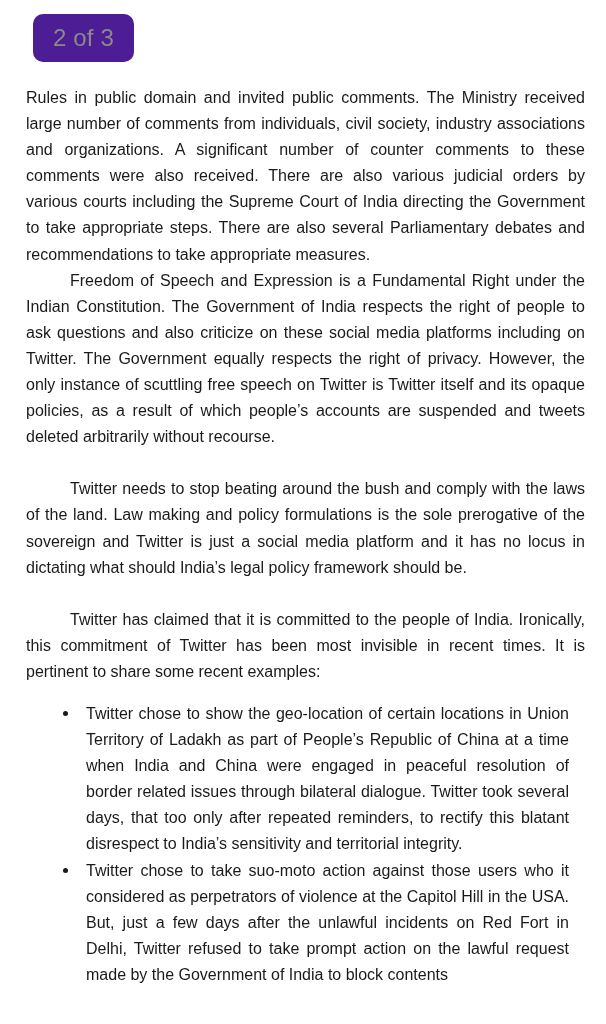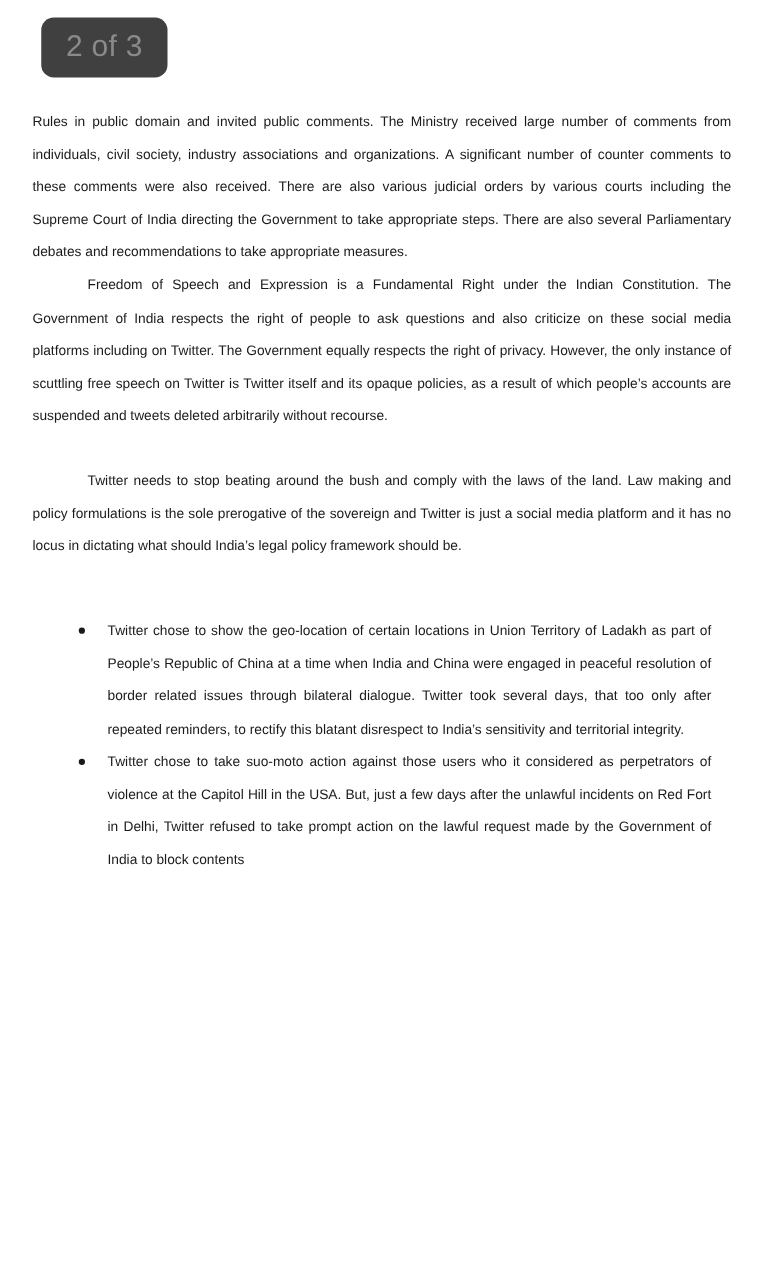--- a/index.html
+++ b/index.html
@@ -15,34 +15,34 @@
       font-family: "Liberation Sans", sans-serif;
       color: #1a1a1a;
     }
     .page-badge {
       position: absolute;
       left: 33px;
       top: 14px;
       width: 101px;
       height: 48px;
       border-radius: 10px;
-      background: #404040;
+      background: #4c1d95;
       display: flex;
       align-items: center;
       justify-content: center;
       font-size: 24px;
       color: #8a8a8a;
       letter-spacing: 0.2px;
     }
     .doc {
       position: absolute;
       left: 26px;
       top: 85px;
       width: 559px;
-      font-size: 11px;
+      font-size: 16px;
       line-height: 26.1px;
     }
     .doc p {
       margin: 0;
       text-align: justify;
       text-align-last: left;
     }
     .doc p.indent {
       text-indent: 44px;
     }
@@ -76,20 +76,21 @@
 <div class="page-badge">
   <span>2 of 3</span>
 </div>
 
 <div class="doc">
   <p>Rules in public domain and invited public comments. The Ministry received large number of comments from individuals, civil society, industry associations and organizations. A significant number of counter comments to these comments were also received. There are also various judicial orders by various courts including the Supreme Court of India directing the Government to take appropriate steps. There are also several Parliamentary debates and recommendations to take appropriate measures.</p>
   <p class="indent">Freedom of Speech and Expression is a Fundamental Right under the Indian Constitution. The Government of India respects the right of people to ask questions and also criticize on these social media platforms including on Twitter. The Government equally respects the right of privacy. However, the only instance  of scuttling free speech on Twitter is Twitter itself and its opaque policies, as a result of which people’s accounts are suspended and tweets deleted arbitrarily without recourse.</p>
   <div class="gap"></div>
   <p class="indent">Twitter needs to stop beating around the bush and comply with the laws of the land. Law making and policy formulations is the sole prerogative of the sovereign and Twitter is just a social media platform and it has no locus in dictating what should India’s legal policy framework should be.</p>
   <div class="gap"></div>
+  <p class="indent">Twitter has claimed that it is committed to the people of India. Ironically, this commitment of Twitter has been most invisible in recent times. It is pertinent to share some recent examples:</p>
   <ul class="bullets">
     <li>
       <span class="dot"></span>
       <span>Twitter chose to show the geo-location of certain locations in Union Territory of Ladakh as part of People’s Republic of China at a time when India and China were engaged in peaceful resolution of border related issues through bilateral dialogue. Twitter took several days, that too only after repeated reminders, to rectify this blatant disrespect to India’s sensitivity and territorial integrity.</span>
     </li>
     <li>
       <span class="dot"></span>
       <span>Twitter chose to take suo-moto action against those users who it considered as perpetrators of violence at the Capitol Hill in the USA. But, just a few days after the unlawful incidents on Red Fort in Delhi, Twitter refused to take prompt action on the lawful request made by the Government of India to block contents</span>
     </li>
   </ul>

